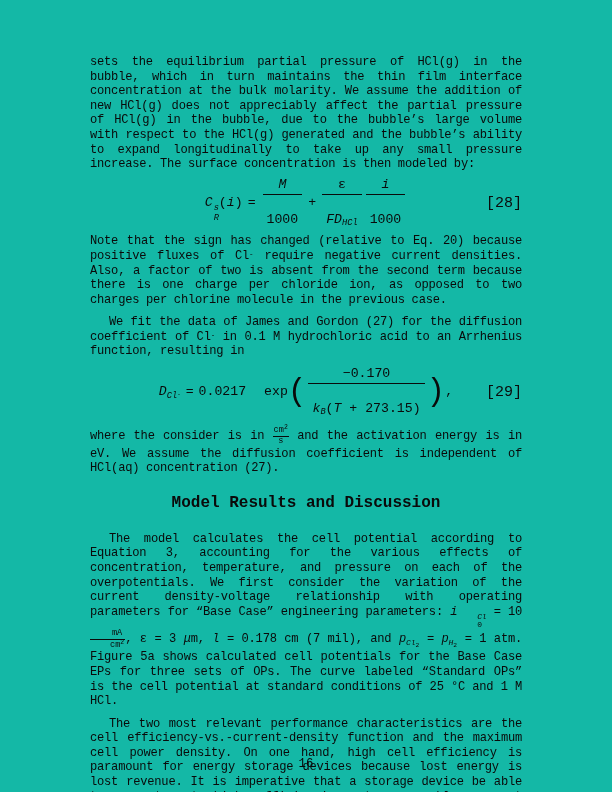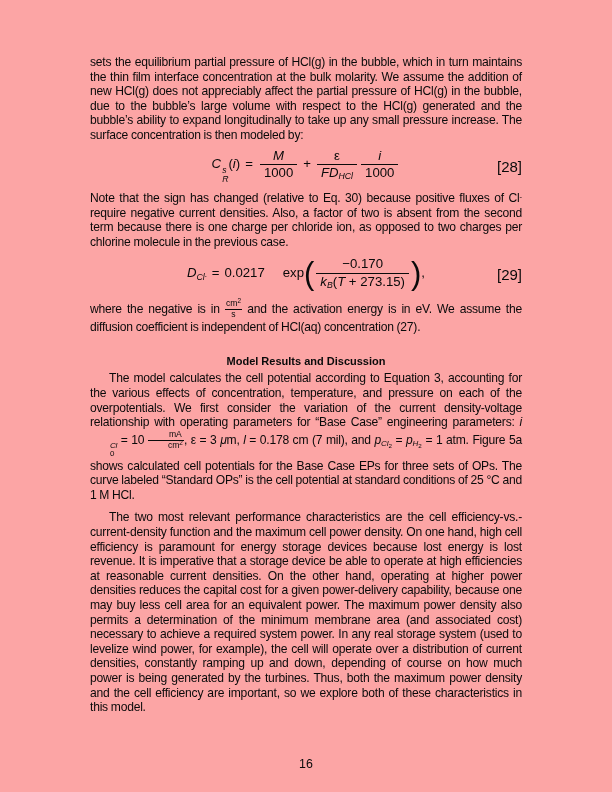--- a/index.html
+++ b/index.html
@@ -1,19 +1,19 @@
 <!DOCTYPE html>
 <html><head>
 <meta charset="utf-8">
 <style>
   html, body { margin:0; padding:0; background:#e8e8e8; }
   .page {
     position:relative; width:612px; height:792px; margin:0 auto;
-    background:#fca5a5; overflow:hidden;
-    font-family:Liberation Sans, sans-serif; color:#0a0a0a;
+    background:#14b8a6; overflow:hidden;
+    font-family:Liberation Mono, monospace; color:#0a0a0a;
   }
   .content { position:absolute; left:90px; top:55px; width:432px; }
   .para {
     margin:0; font-size:12.1px; line-height:14.6px; text-align:justify;
     letter-spacing:-0.22px; word-spacing:-0.3px;
   }
   .indent { text-indent:19px; }
   .gap { margin-top:8px; }
   .var { font-style:italic; }
   .page sub, .page sup { font-size:0.66em; line-height:0; letter-spacing:0; }
@@ -26,68 +26,69 @@
   .equation {
     position:relative; text-align:center; font-size:13.2px;
     margin:6px 0 7px; line-height:1; letter-spacing:0; word-spacing:0;
   }
   .eq-label {
     position:absolute; right:0; top:50%; transform:translateY(-50%);
     font-size:15px;
   }
   .frac { display:inline-block; vertical-align:middle; text-align:center; margin:0 2px; line-height:1.12; }
   .fnum { display:block; padding:0 4px 1px; }
-  .fden { display:block; border-top:1px solid #0a0a0a; padding:1px 4px 0; }
+  .fden { display:block; border-top:1px solid #0a0a0a; padding:18px 4px 0; }
   .eqsign { margin:0 5px; }
   .plus { margin:0 4px; }
   .expfn { margin-left:18px; }
   .bigparen { font-size:31px; line-height:0; vertical-align:middle; display:inline-block; }
   .supsub {
     display:inline-flex; flex-direction:column; align-items:flex-start;
     vertical-align:-0.5em; font-size:0.66em; line-height:1.05; margin-left:1px;
   }
   .supsub .ss-row { display:block; }
 
   
   .ifrac {
     display:inline-block; vertical-align:-0.5em; text-align:center;
     font-size:8.6px; line-height:1.1; letter-spacing:0; word-spacing:0;
   }
   .ifrac .fnum { padding:0 1px 0.5px; }
   .ifrac .fden { border-top:0.8px solid #0a0a0a; padding:0.5px 1px 0; }
   .ifrac sup { font-size:0.75em; }
 
   .section-heading {
-    font-size:11px; font-weight:bold; text-align:center;
-    margin:20px 0 2px; line-height:15px;
+    font-size:16px; font-weight:bold; text-align:center;
+    margin:20px 0 21px; line-height:15px;
   }
   .page-number {
     position:absolute; top:757px; left:0; width:612px;
     text-align:center; font-size:12.4px;
   }
 </style>
 </head>
 <body>
 
 <div class="page">
   <div class="content">
 
     <p class="para">sets the equilibrium partial pressure of HCl(g) in the bubble, which in turn maintains the thin film interface concentration at the bulk molarity. We assume the addition of new HCl(g) does not appreciably affect the partial pressure of HCl(g) in the bubble, due to the bubble’s large volume with respect to the HCl(g) generated and the bubble’s ability to expand longitudinally to take up any small pressure increase. The surface concentration is then modeled by:</p>
 
     <div class="equation"><span><span class="var">C</span><span class="supsub">
             <span class="ss-row var">s</span>
             <span class="ss-row var">R</span>
           </span><span>(</span><span class="var">i</span><span>)</span><span class="eqsign">=</span><span class="frac"><span class="fnum var">M</span><span class="fden">1000</span></span><span class="plus">+</span><span class="frac"><span class="fnum">ε</span><span class="fden"><span class="var">FD</span><sub class="var">HCl</sub></span></span><span class="frac"><span class="fnum var">i</span><span class="fden">1000</span></span></span><span class="eq-label">[28]</span></div>
 
-    <p class="para"><span>Note that the sign has changed (relative to Eq. 30) because positive fluxes of Cl</span><sup class="ion">-</sup><span> require negative current densities. Also, a factor of two is absent from the second term because there is one charge per chloride ion, as opposed to two charges per chlorine molecule in the previous case.</span></p>
+    <p class="para"><span>Note that the sign has changed (relative to Eq. 20) because positive fluxes of Cl</span><sup class="ion">-</sup><span> require negative current densities. Also, a factor of two is absent from the second term because there is one charge per chloride ion, as opposed to two charges per chlorine molecule in the previous case.</span></p>
 
+    <p class="para indent gap"><span>We fit the data of James and Gordon (27) for the diffusion coefficient of Cl</span><sup class="ion">-</sup><span> in 0.1 M hydrochloric acid to an Arrhenius function, resulting in</span></p>
 
     <div class="equation" style="margin:8px 0 9px;"><span><span class="var">D</span><sub><span class="var">Cl</span><sup>-</sup></sub><span class="eqsign">=</span><span>0.0217</span><span class="expfn">exp</span><span class="bigparen">(</span><span class="frac"><span class="fnum">−0.170</span><span class="fden"><span class="var">k</span><sub class="var">B</sub><span>(</span><span class="var">T</span><span> + 273.15)</span></span></span><span class="bigparen">)</span><span>,</span></span><span class="eq-label">[29]</span></div>
 
-    <p class="para"><span>where the negative is in </span><span class="ifrac"><span class="fnum"><span>cm</span><sup>2</sup></span><span class="fden">s</span></span><span> and the activation energy is in eV. We assume the diffusion coefficient is independent of HCl(aq) concentration (27).</span></p>
+    <p class="para"><span>where the consider is in </span><span class="ifrac"><span class="fnum"><span>cm</span><sup>2</sup></span><span class="fden">s</span></span><span> and the activation energy is in eV. We assume the diffusion coefficient is independent of HCl(aq) concentration (27).</span></p>
 
     <h2 class="section-heading">Model Results and Discussion</h2>
 
     <p class="para indent"><span>The model calculates the cell potential according to Equation 3, accounting for the various effects of concentration, temperature, and pressure on each of the overpotentials. We first consider the variation of the current density-voltage relationship with operating parameters for “Base Case” engineering parameters: </span><span class="var">i</span><span class="supsub">
           <span class="ss-row var">Cl</span>
           <span class="ss-row">0</span>
         </span><span> = 10 </span><span class="ifrac"><span class="fnum">mA</span><span class="fden"><span>cm</span><sup>2</sup></span></span><span>, </span><span>ε</span><span> = 3 </span><span class="var">μ</span><span>m, </span><span class="var">l</span><span> = 0.178 cm (7 mil), and </span><span class="var">p</span><sub><span class="var">Cl</span><span class="sub2">2</span></sub><span> = </span><span class="var">p</span><sub><span class="var">H</span><span class="sub2">2</span></sub><span> = 1 atm. Figure 5a shows calculated cell potentials for the Base Case EPs for three sets of OPs. The curve labeled “Standard OPs” is the cell potential at standard conditions of 25 °C and 1 M HCl.</span></p>
 
     <p class="para indent gap">The two most relevant performance characteristics are the cell efficiency-vs.-current-density function and the maximum cell power density. On one hand, high cell efficiency is paramount for energy storage devices because lost energy is lost revenue. It is imperative that a storage device be able to operate at high efficiencies at reasonable current densities. On the other hand, operating at higher power densities reduces the capital cost for a given power-delivery capability, because one may buy less cell area for an equivalent power. The maximum power density also permits a determination of the minimum membrane area (and associated cost) necessary to achieve a required system power. In any real storage system (used to levelize wind power, for example), the cell will operate over a distribution of current densities, constantly ramping up and down, depending of course on how much power is being generated by the turbines. Thus, both the maximum power density and the cell efficiency are important, so we explore both of these characteristics in this model.</p>
 

